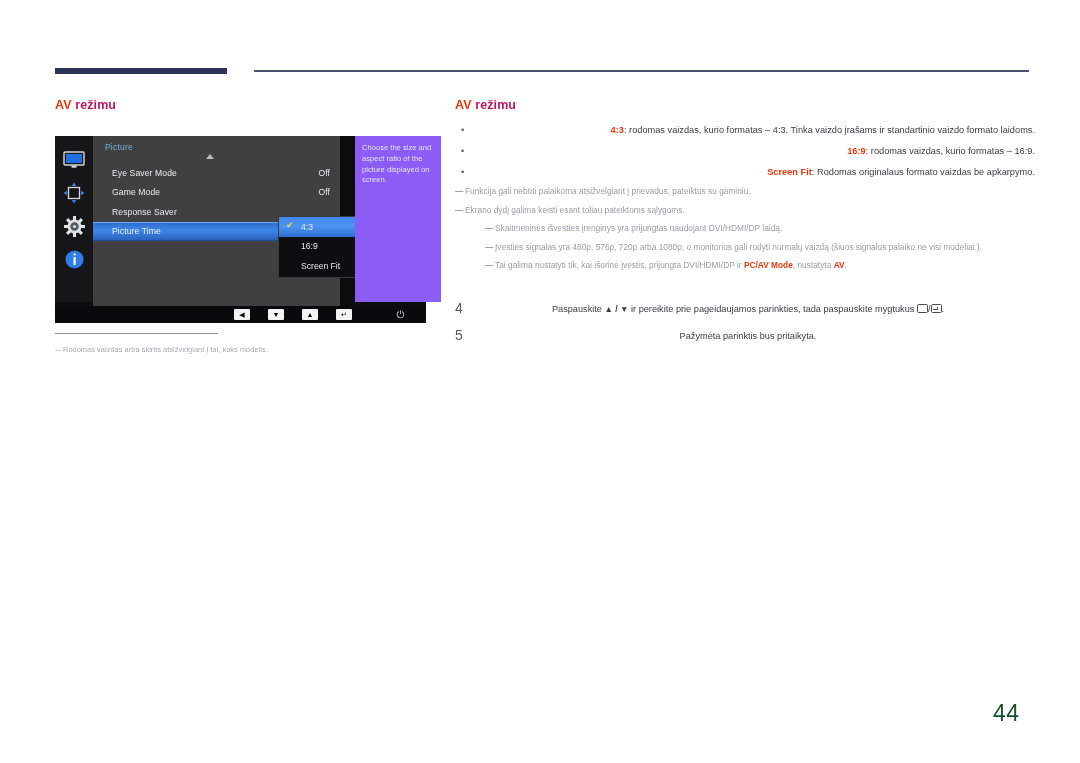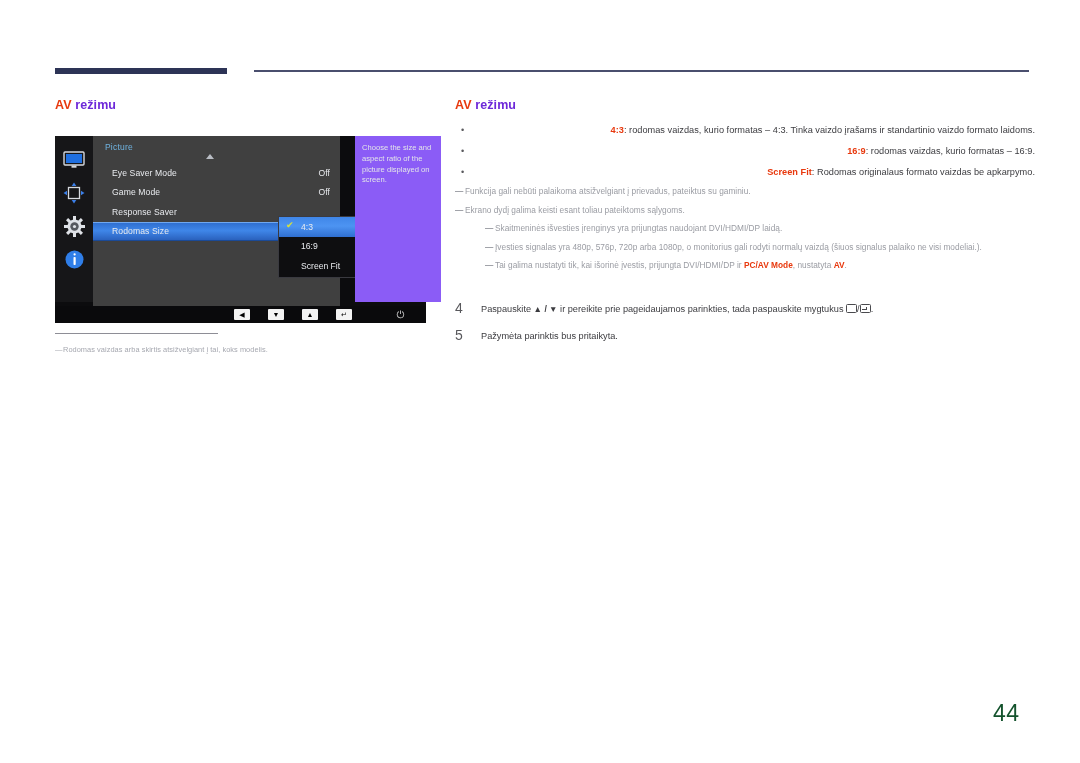--- a/index.html
+++ b/index.html
@@ -36,21 +36,21 @@
 
   
   .sect-title {
     position: absolute;
     font-size: 12.5px;
     font-weight: bold;
     letter-spacing: 0.1px;
     white-space: nowrap;
   }
   .sect-title .av { color: #e8380d; }
-  .sect-title .rest { color: #6d28d9; }
+  .sect-title .rest { color: #be185d; }
   #title-left { left: 55px; top: 98px; }
   #title-right { left: 455px; top: 98px; }
 
   
   .osd {
     position: absolute;
     left: 55px;
     top: 136px;
     width: 371px;
     height: 187px;
@@ -298,20 +298,21 @@
     color: #58585c;
     line-height: 1;
     padding-top: 1px;
   }
   .step .stxt {
     flex: 1;
     font-size: 9.2px;
     line-height: 1.35;
     color: #3b3b3f;
     padding-top: 3px;
+    text-align: center;
   }
   .step .stxt .arrow { font-size: 8.5px; color: #3b3b3f; }
   .glyph-box {
     display: inline-block;
     width: 9px;
     height: 7px;
     border: 1.2px solid #4a4a4e;
     border-radius: 1.5px;
     vertical-align: -1px;
   }
@@ -406,21 +407,21 @@
       </div>
       <div class="osd-row">
         <span class="r-label">Game Mode</span>
         <span class="r-value">Off</span>
       </div>
       <div class="osd-row">
         <span class="r-label">Response Saver</span>
         <span class="r-value"></span>
       </div>
       <div class="osd-row selected">
-        <span class="r-label">Rodomas Size</span>
+        <span class="r-label">Picture Time</span>
         <span class="r-value"></span>
       </div>
     </div>
 
     <div class="osd-sub">
       <div class="osd-sub-row selected">
         <span class="chk">✔</span>
         <span>4:3</span>
       </div>
       <div class="osd-sub-row">

